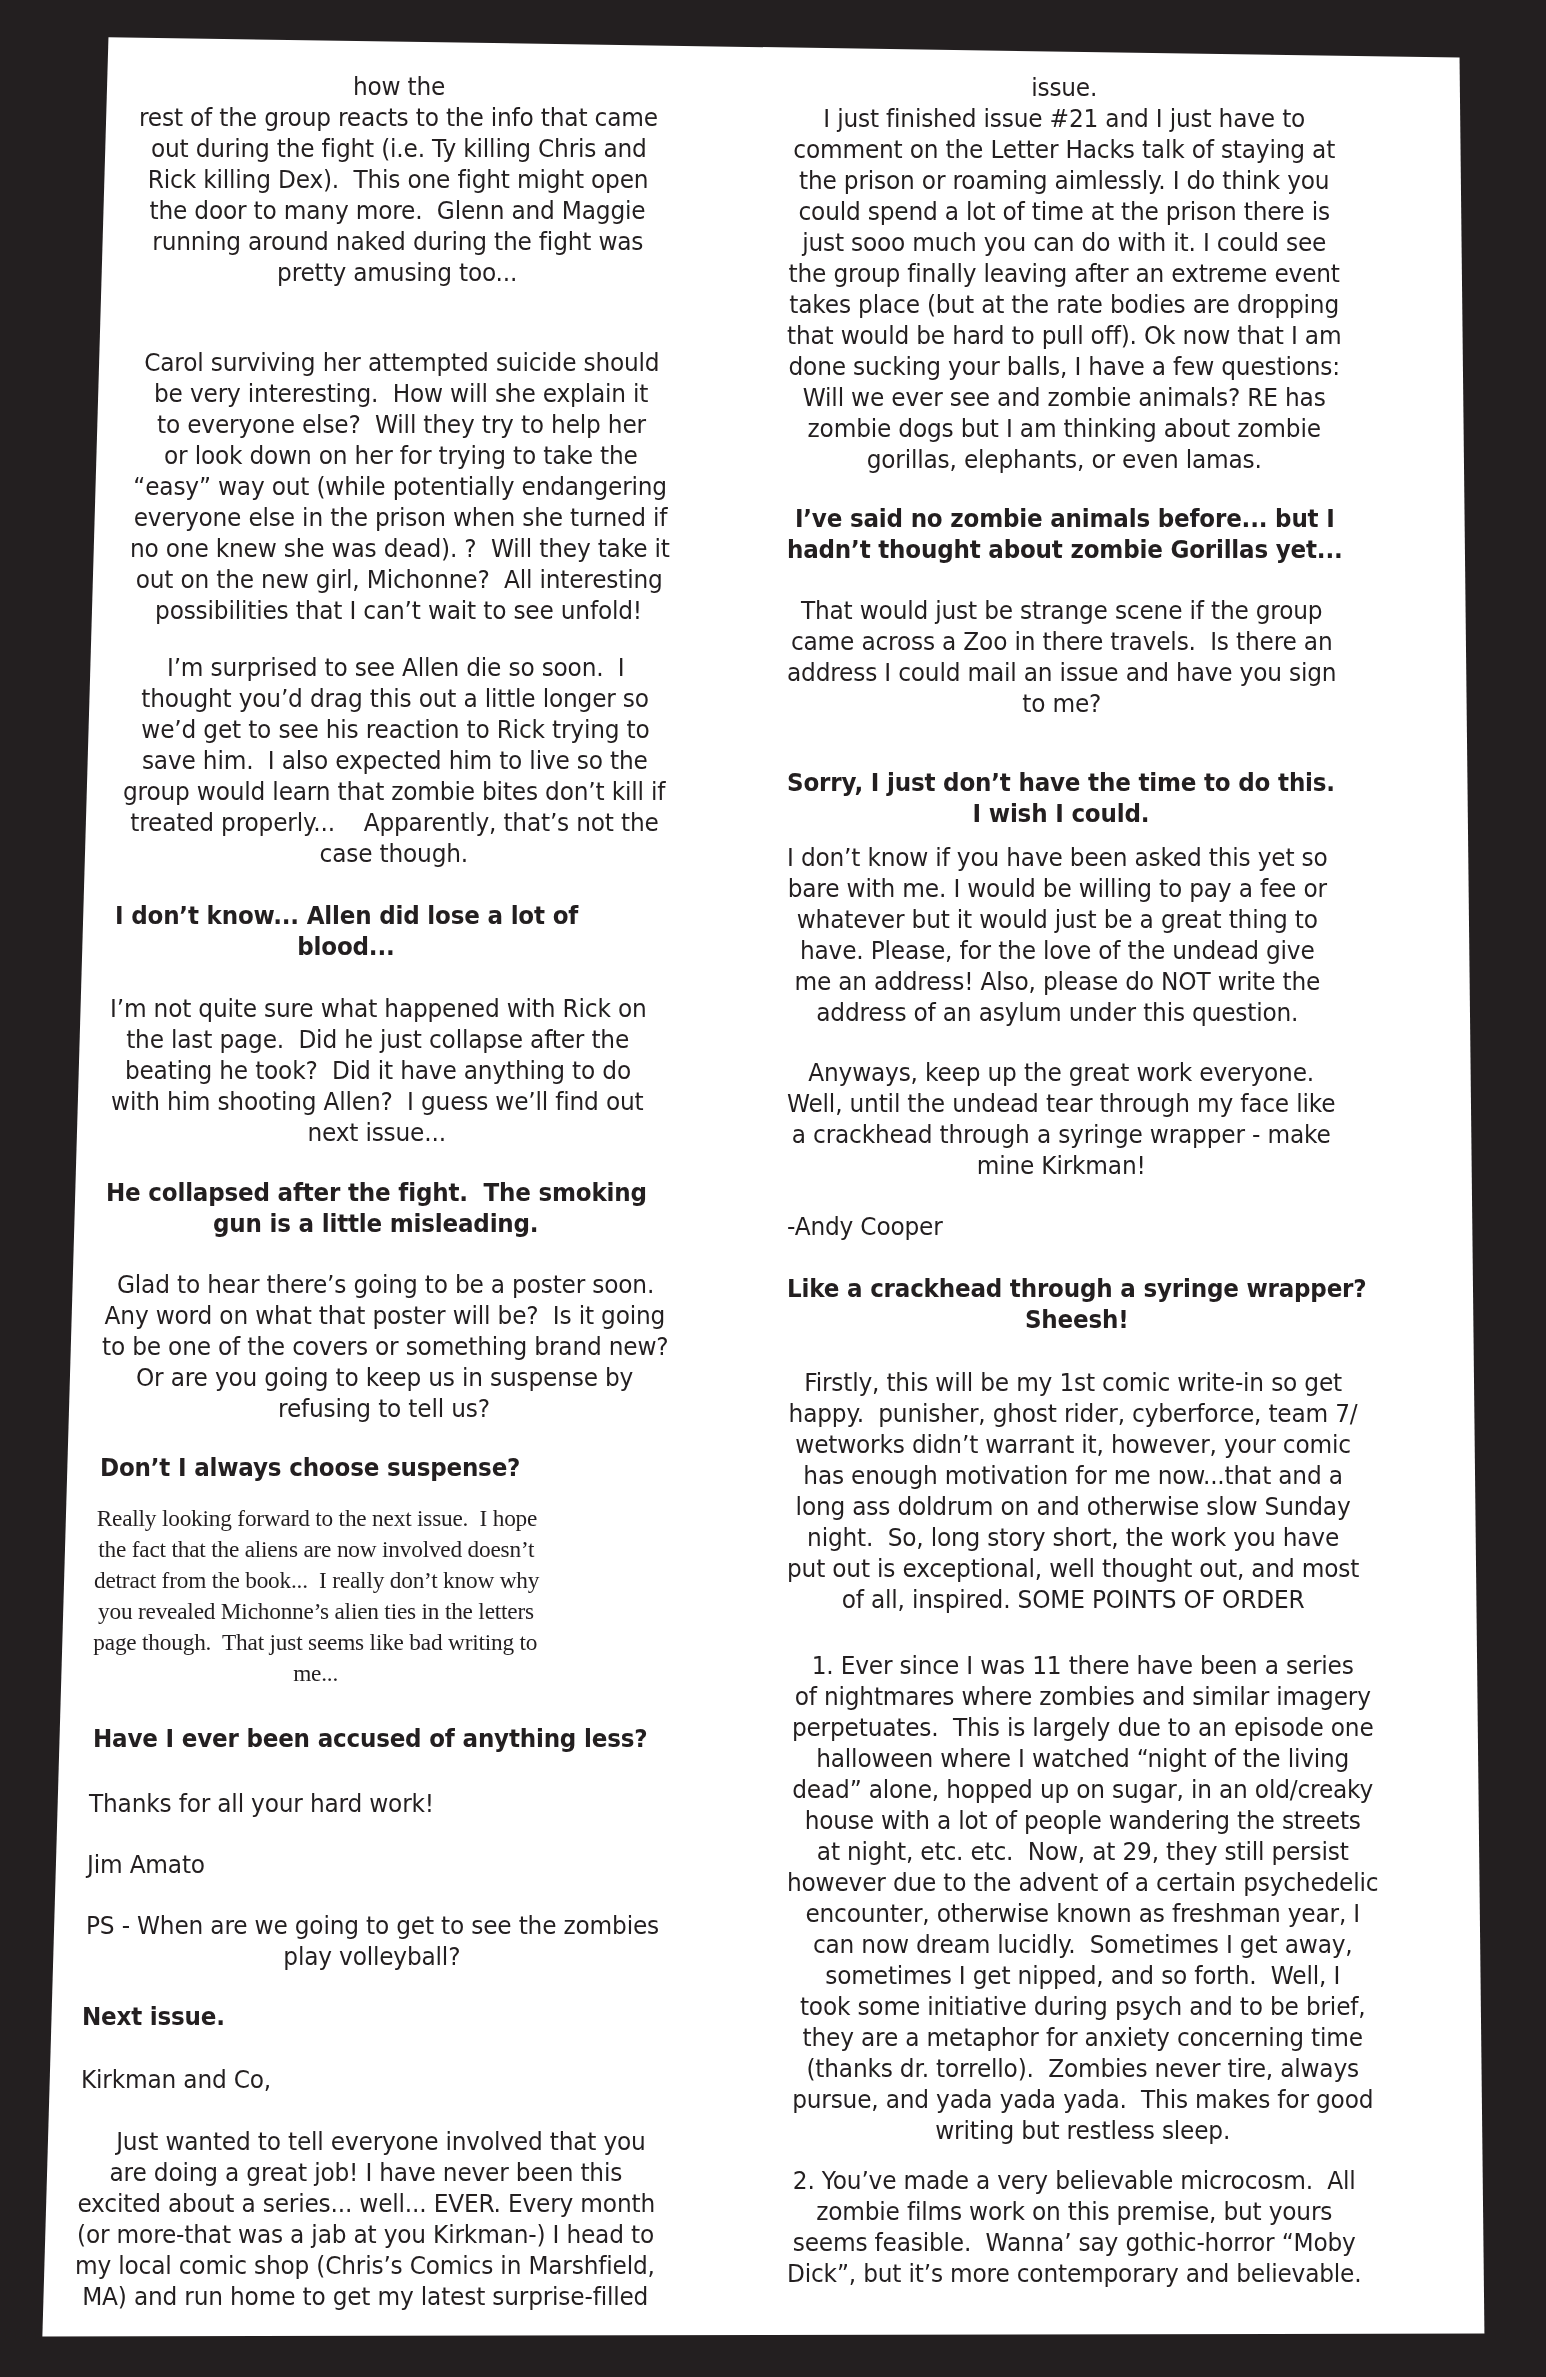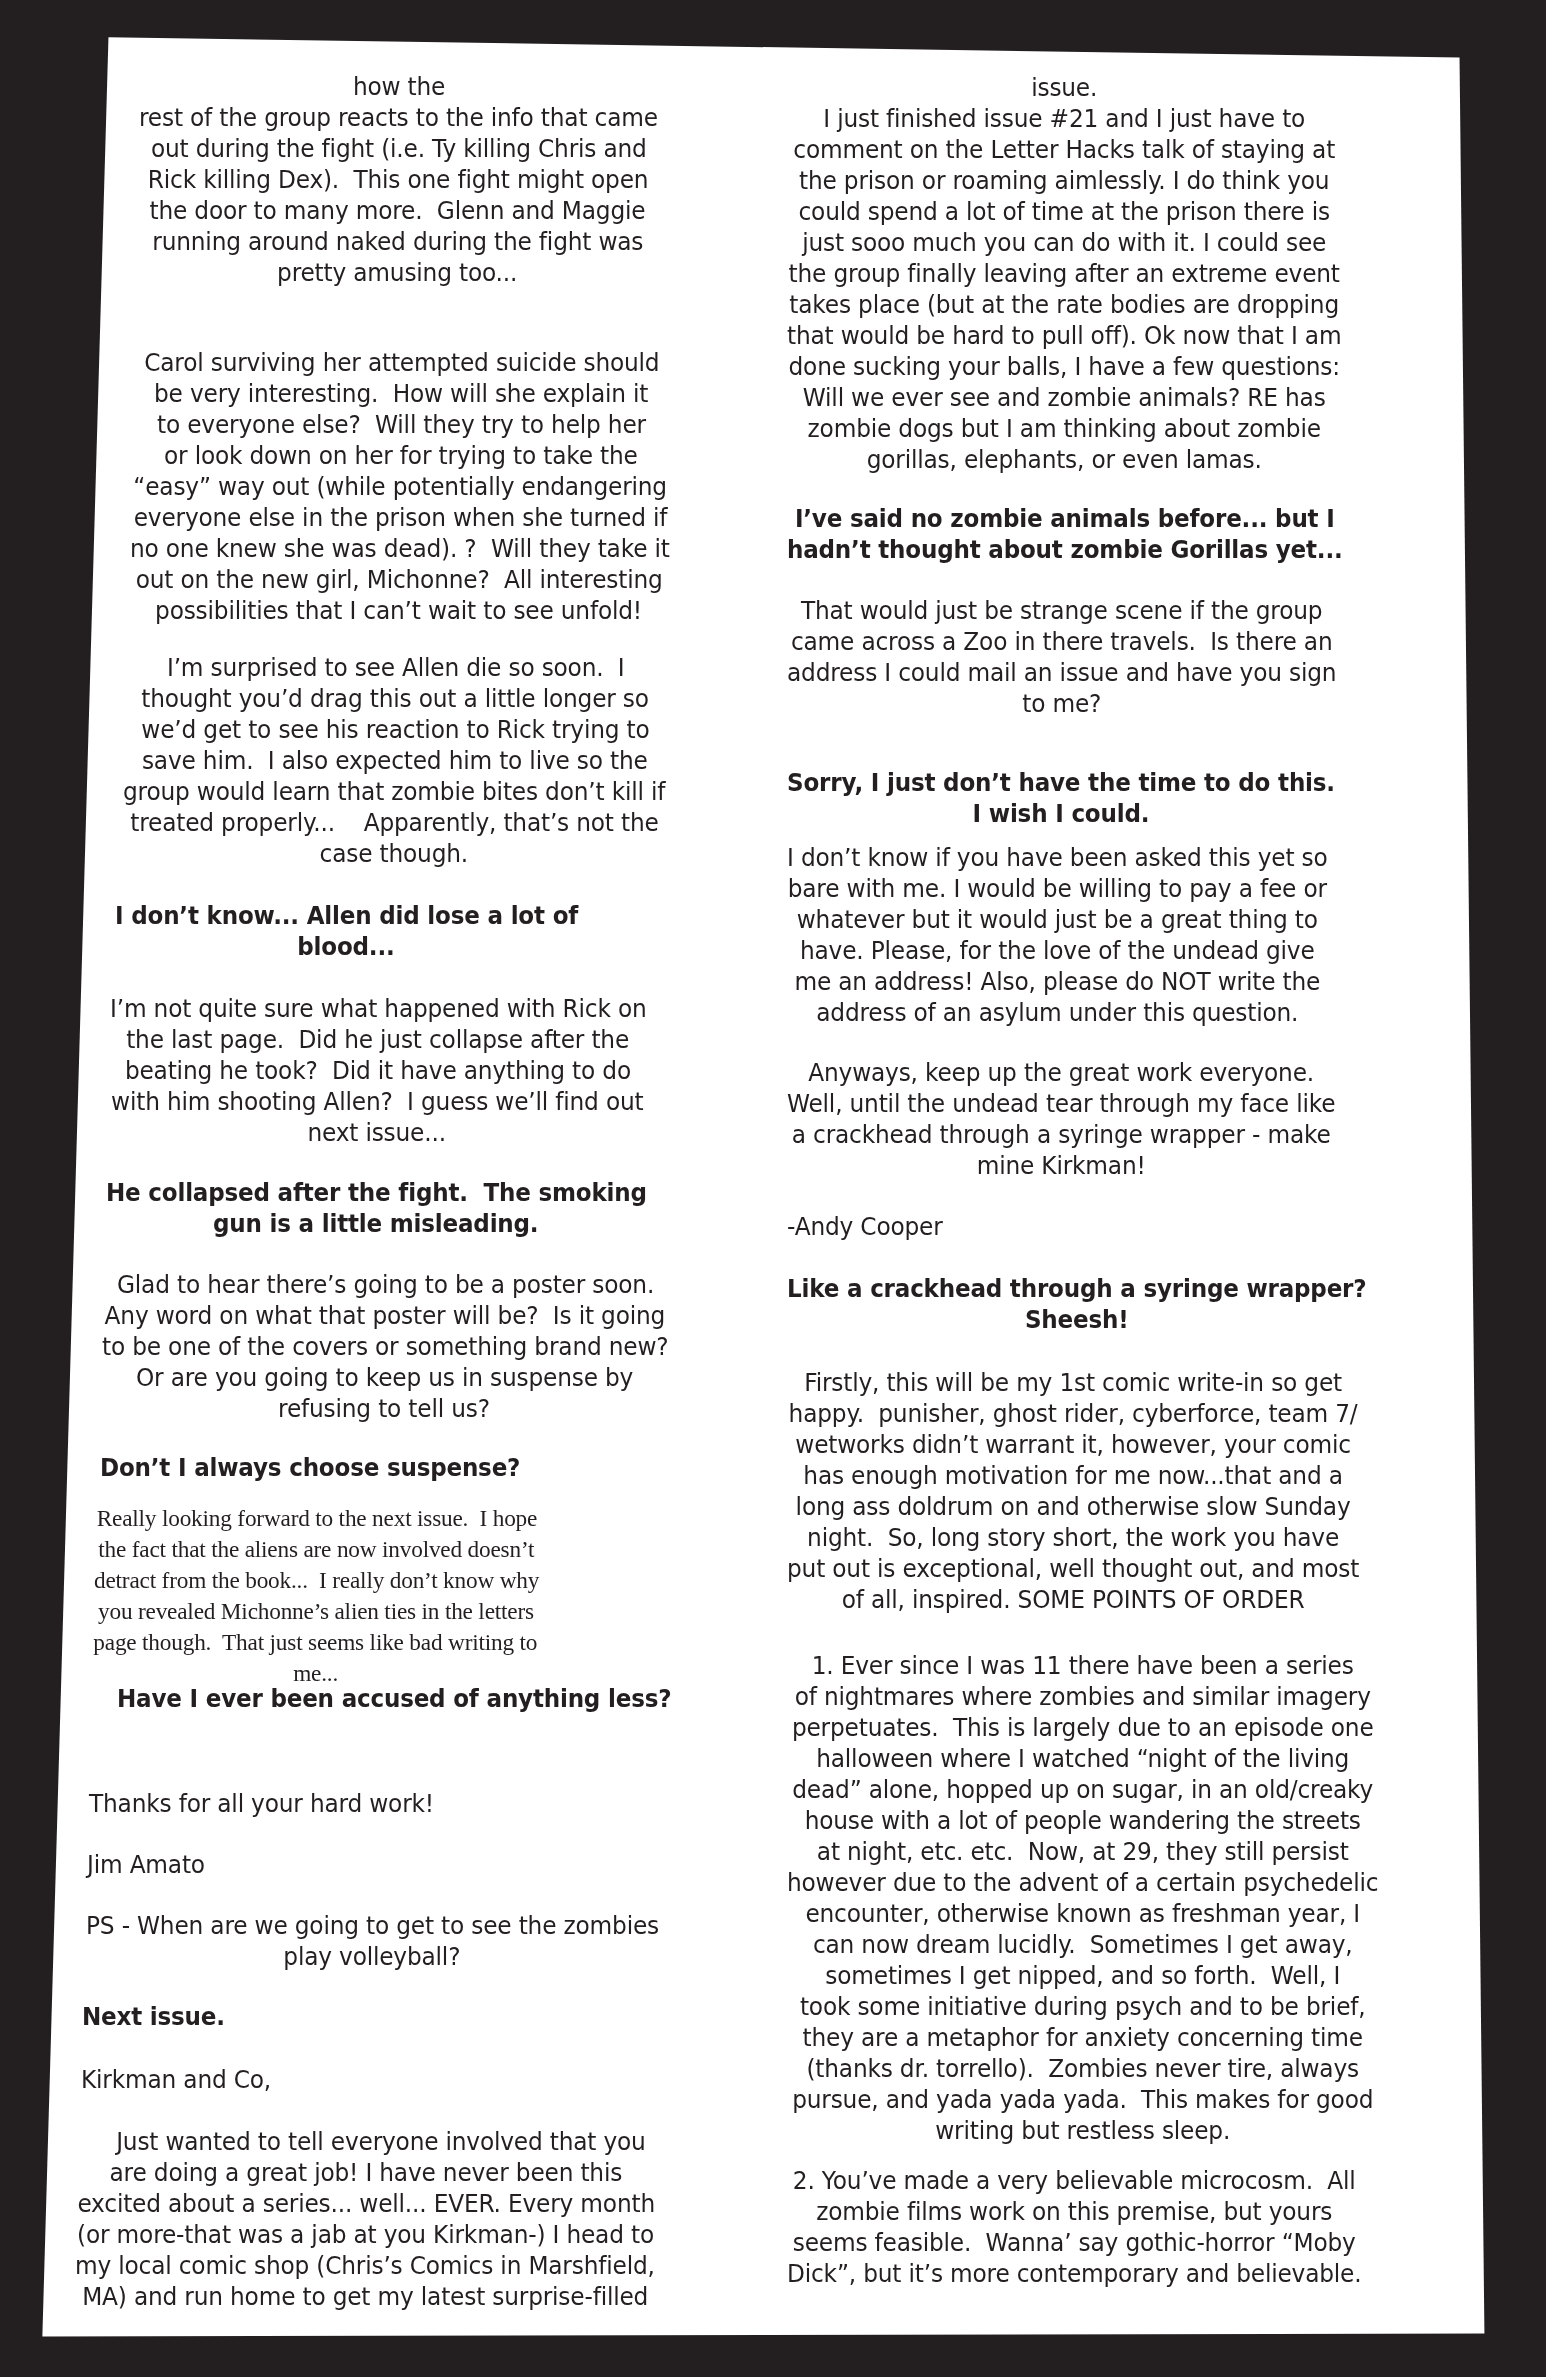--- a/index.html
+++ b/index.html
@@ -90,21 +90,21 @@
       <span class="line" style="color: rgb(35, 31, 32); margin-left: 0px;">Don’t I always choose suspense?</span>
     </div>
     <div class="block letter" style="top: 1503px; left: 95px; font-family: Liberation Serif, serif;">
       <span class="line" style="color: rgb(35, 31, 32); margin-left: 0px;">Really looking forward to the next issue.  I hope</span>
       <span class="line" style="color: rgb(35, 31, 32); margin-left: -0.7px;">the fact that the aliens are now involved doesn’t</span>
       <span class="line" style="color: rgb(35, 31, 32); margin-left: -1.4px;">detract from the book...  I really don’t know why</span>
       <span class="line" style="color: rgb(35, 31, 32); margin-left: -2.1px;">you revealed Michonne’s alien ties in the letters</span>
       <span class="line" style="color: rgb(35, 31, 32); margin-left: -2.8px;">page though.  That just seems like bad writing to</span>
       <span class="line" style="color: rgb(35, 31, 32); margin-left: -3.5px;">me...</span>
     </div>
-    <div class="block reply" style="top: 1684px; left: 93px; margin-left: 24px;">
+    <div class="block reply" style="top: 1724px; left: 93px;">
       <span class="line" style="color: rgb(35, 31, 32); margin-left: 0px;">Have I ever been accused of anything less?</span>
     </div>
     <div class="block letter" style="top: 1789px; left: 89px;">
       <span class="line" style="color: rgb(35, 31, 32); margin-left: 0px;">Thanks for all your hard work!</span>
     </div>
     <div class="block signature" style="top: 1850px; left: 87px;">
       <span class="line" style="color: rgb(35, 31, 32); margin-left: 0px;">Jim Amato</span>
     </div>
     <div class="block letter" style="top: 1911px; left: 86px;">
       <span class="line" style="color: rgb(35, 31, 32); margin-left: 0px;">PS - When are we going to get to see the zombies</span>

